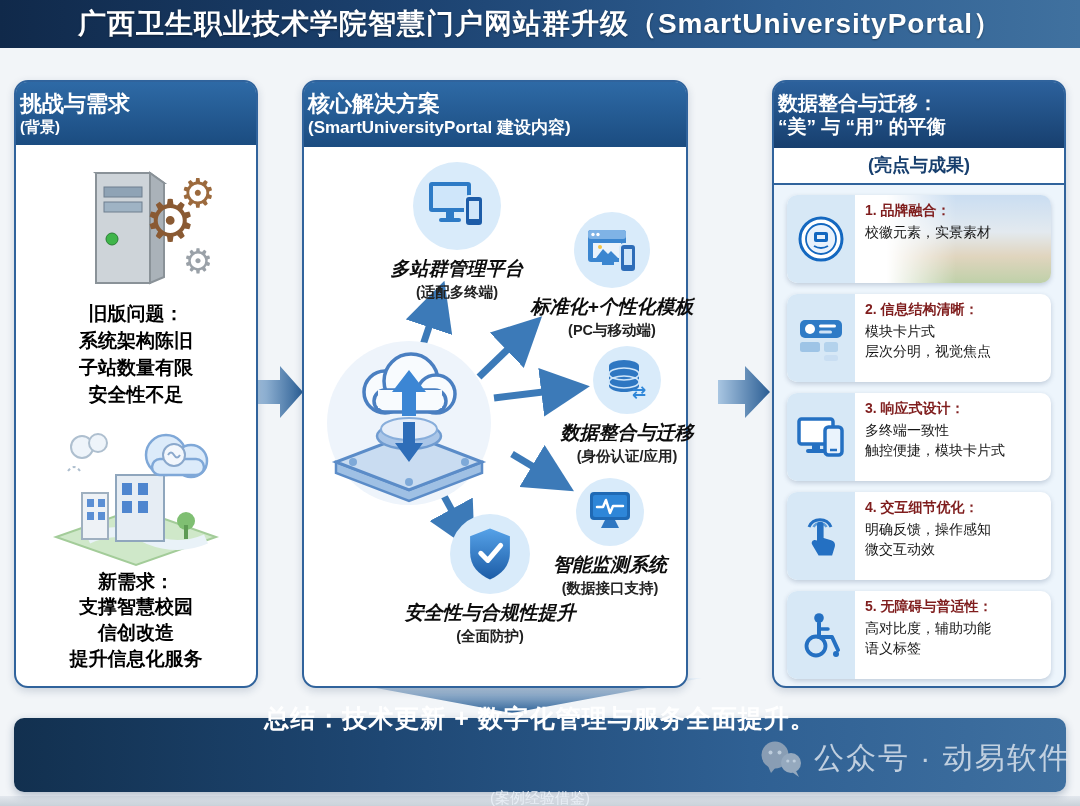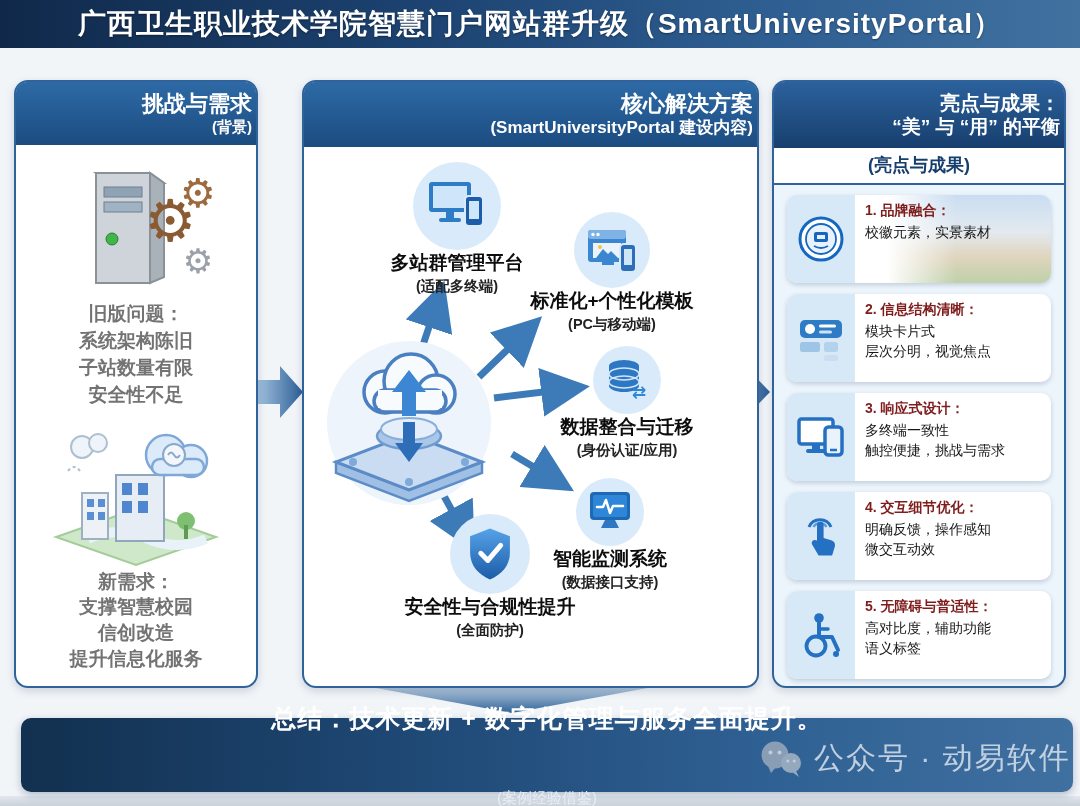--- a/index.html
+++ b/index.html
@@ -8,34 +8,34 @@
 
   
   .topbar{position:absolute;left:0;top:0;width:1080px;height:48px;
     background:linear-gradient(90deg,#10294a 0%,#1c4270 38%,#2f5f92 72%,#40719f 100%);
     display:flex;align-items:center;justify-content:center;}
   .topbar .title{color:#fff;font-size:28px;font-weight:bold;letter-spacing:1px;text-shadow:0 1px 2px rgba(0,0,0,.4);}
 
   
   .col{position:absolute;top:80px;height:608px;background:#fff;border:2px solid #30639c;
     border-radius:14px;box-shadow:0 3px 8px rgba(20,50,90,.18);z-index:2;box-sizing:border-box;}
-  .col-head{background:linear-gradient(180deg,#2e6aa6 0%,#1b4c80 100%);color:#fff;text-align:right;
+  .col-head{background:linear-gradient(180deg,#2e6aa6 0%,#1b4c80 100%);color:#fff;text-align:left;
     border-radius:11px 11px 0 0;padding:9px 4px 8px;}
   .col-head .h1{font-size:22px;font-weight:bold;line-height:1.2;}
   .col-head .h2{font-size:15px;font-weight:bold;line-height:1.3;}
 
   .col-left{left:14px;width:244px;}
   .left-body{display:flex;flex-direction:column;align-items:center;padding-top:10px;}
-  .lt{font-size:19px;font-weight:bold;line-height:1.42;color:#737373;text-align:center;}
-
-  .col-mid{left:302px;width:457px;}
+  .lt{font-size:19px;font-weight:bold;line-height:1.42;color:#000000;text-align:center;}
+
+  .col-mid{left:302px;width:386px;}
   .col-mid .col-head .h2{font-size:17px;}
   .mi{position:absolute;display:flex;flex-direction:column;align-items:center;z-index:3;}
   .mi-circle{border-radius:50%;background:#d9ebfa;display:flex;align-items:center;justify-content:center;}
-  .mi-label{font-size:19px;font-weight:bold;color:#0d0d0d;white-space:nowrap;}
+  .mi-label{font-size:19px;font-weight:bold;color:#0d0d0d;margin-top:6px;white-space:nowrap;font-style:italic;}
   .mi-sub{font-size:14.5px;font-weight:bold;color:#222;margin-top:1px;white-space:nowrap;}
   .hub{position:absolute;left:20px;top:256px;z-index:1;}
   .mid-arrows{position:absolute;left:0;top:0;z-index:1;pointer-events:none;}
 
   .col-right{left:772px;width:294px;background:#edf5fc;}
   .col-right .col-head{background:linear-gradient(180deg,#2c619c 0%,#173f6e 100%);}
   .col-right .col-head .h1{font-size:20px;}
   .col-right .col-head .h2{font-size:19px;}
   .right-strip{background:#fff;text-align:center;color:#173f6e;font-size:18px;font-weight:bold;
     padding:5px 0 6px;border-bottom:2px solid #30639c;}
@@ -48,21 +48,21 @@
   .card-line{font-size:14px;color:#161616;line-height:1.45;white-space:nowrap;}
   .photo-bg{position:absolute;right:0;top:0;bottom:0;width:62%;z-index:0;opacity:.55;
     background:linear-gradient(90deg,#ffffff 0%,rgba(255,255,255,0) 42%),
                linear-gradient(180deg,#9fc2e6 0%,#ccd8e2 42%,#c7b289 70%,#8aab63 100%);}
 
   
   .h-arrow{position:absolute;z-index:1;}
   .chevron{position:absolute;left:322px;top:676px;z-index:1;}
 
   
-  .summary{position:absolute;left:21px;top:718px;width:1052px;height:74px;border-radius:10px;
+  .summary{position:absolute;left:14px;top:718px;width:1052px;height:74px;border-radius:10px;
     background:linear-gradient(90deg,#12304f 0%,#1e4773 35%,#2f6093 70%,#3f70a0 100%);
     box-shadow:0 3px 8px rgba(20,50,90,.3);
     display:flex;flex-direction:column;align-items:center;justify-content:center;z-index:2;gap:40px;}
   .summary .s1{color:#fff;font-size:25px;font-weight:bold;letter-spacing:1px;}
   .summary .s2{color:#e8eef5;font-size:15px;margin-top:14px;}
 
   .watermark{position:absolute;left:758px;top:738px;display:flex;align-items:center;z-index:3;justify-content:space-between;}
   .watermark .wm-text{color:rgba(232,237,243,.78);font-size:30px;letter-spacing:2px;margin-left:10px;}
 
   .bottom-strip{position:absolute;left:0;right:0;bottom:0;height:10px;background:linear-gradient(180deg,#e3e8ee,#c9d1d9);}
@@ -274,21 +274,21 @@
           <polyline points="25,39 35,49 53,28" fill="none" stroke="#fff" stroke-width="7" stroke-linecap="round" stroke-linejoin="round"></polyline>
         </svg>
       </div>
       <div class="mi-label">安全性与合规性提升</div>
       <div class="mi-sub">(全面防护)</div>
     </div>
   </div>
 
   <div class="col col-right">
     <div class="col-head">
-      <div class="h1">亮点与成果：</div>
+      <div class="h1">数据整合与迁移：</div>
       <div class="h2">“美” 与 “用” 的平衡</div>
     </div>
     <div class="right-strip">(亮点与成果)</div>
     <div class="cards">
 
       <div class="card">
         <div class="photo-bg"></div>
         <div class="card-icon">
           <svg width="48" height="48" viewBox="0 0 48 48">
             <circle cx="24" cy="24" r="21" fill="#fff" stroke="#1468c0" stroke-width="3"></circle>
@@ -329,21 +329,21 @@
             <rect x="3" y="6" width="34" height="25" rx="2.5" fill="#fff" stroke="#2470c2" stroke-width="3.5"></rect>
             <rect x="16" y="31" width="8" height="5" fill="#2470c2"></rect>
             <rect x="10" y="36" width="20" height="4" rx="2" fill="#2470c2"></rect>
             <rect x="29" y="14" width="17" height="28" rx="3.5" fill="#eaf3fc" stroke="#2470c2" stroke-width="3.5"></rect>
             <line x1="34" y1="37" x2="41" y2="37" stroke="#2470c2" stroke-width="2.5"></line>
           </svg>
         </div>
         <div class="card-text">
           <div class="card-title">3. 响应式设计：</div>
           <div class="card-line">多终端一致性</div>
-          <div class="card-line">触控便捷，挑战与需求</div>
+          <div class="card-line">触控便捷，模块卡片式</div>
         </div>
       </div>
 
       <div class="card">
         <div class="card-icon">
           <svg width="48" height="50" viewBox="0 0 48 50">
             <path d="M12 16 a12 12 0 0 1 22 0" fill="none" stroke="#2470c2" stroke-width="3"></path>
             <path d="M16.5 16 a7.5 7.5 0 0 1 13 0" fill="none" stroke="#5b9bd8" stroke-width="2.5"></path>
             <path d="M20 24 v-10 a3.3 3.3 0 0 1 6.6 0 v13 l7.5 2.2 c3.2 1 4.6 3.6 3.6 6.8 l-2.6 8.5 h-13.5 l-6.2 -10.4 c-2.2 -3.8 1.6 -6.4 4.6 -4.6 z" fill="#2470c2"></path>
           </svg>

